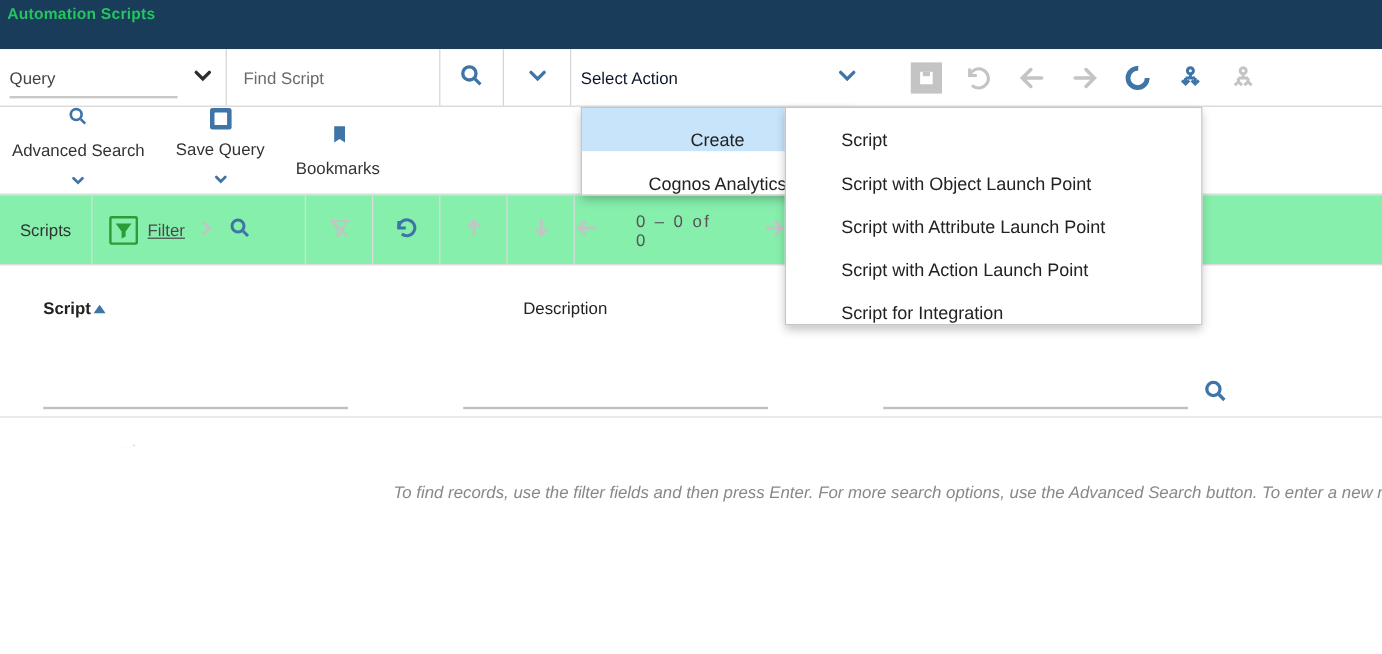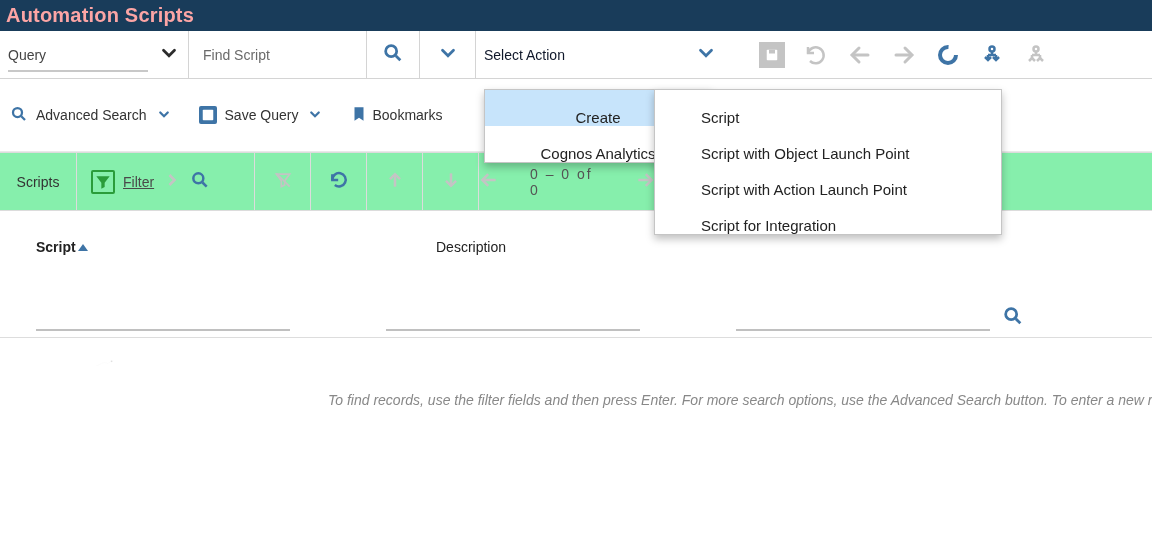--- a/index.html
+++ b/index.html
@@ -10,28 +10,28 @@
     font-family: "Helvetica Neue", Arial, sans-serif;
     font-size: 14px;
     color: #2c2c2c;
     background: #fff;
     overflow: hidden;
   }
 
   
   .app-header {
     background: #193c5a;
-    color: #fca5a5;
-    height: 31px;
+    color: #22c55e;
+    height: 41px;
     display: flex;
     align-items: flex-start;
     padding: 4px 6px 0 6px;
     box-sizing: border-box;
     font-weight: 600;
-    font-size: 20px;
+    font-size: 13px;
     letter-spacing: .2px;
   }
 
   
   .top-toolbar {
     display: flex;
     align-items: stretch;
     height: 47px;
     border-bottom: 1px solid #d4d4d4;
     background: #fff;
@@ -76,21 +76,21 @@
 
   
   .sec-bar {
     height: 72px;
     display: flex;
     align-items: center;
     gap: 26px;
     padding: 0 10px;
     border-bottom: 1px solid #e9e9e9;
   }
-  .sec-item { display: flex; align-items: center; gap: 8px; color: #333; }
+  .sec-item { display: flex; align-items: center; gap: 8px; color: #333; flex-direction: column; }
   .sec-item .label { color: #333; }
   .sq-icon { width: 18px; height: 18px; background: #3e74a6; color: #fff; display:flex; align-items:center; justify-content:center; border-radius:2px; }
   .bookmark-ico { width:14px; color:#3e74a6; }
   .sm-search { color:#3e74a6; }
   .sm-chev   { color:#3e74a6; }
 
   
   .list-toolbar {
     height: 57px;
     background: #86efac;
@@ -454,18 +454,21 @@
 </div>
 
 <div class="menu menu2">
   <div class="menu-item">
     <span>Script</span>
   </div>
   <div class="menu-item">
     <span>Script with Object Launch Point</span>
   </div>
   <div class="menu-item">
+    <span>Script with Attribute Launch Point</span>
+  </div>
+  <div class="menu-item">
     <span>Script with Action Launch Point</span>
   </div>
   <div class="menu-item">
     <span>Script for Integration</span>
   </div>
 </div>
 
 </body></html>

